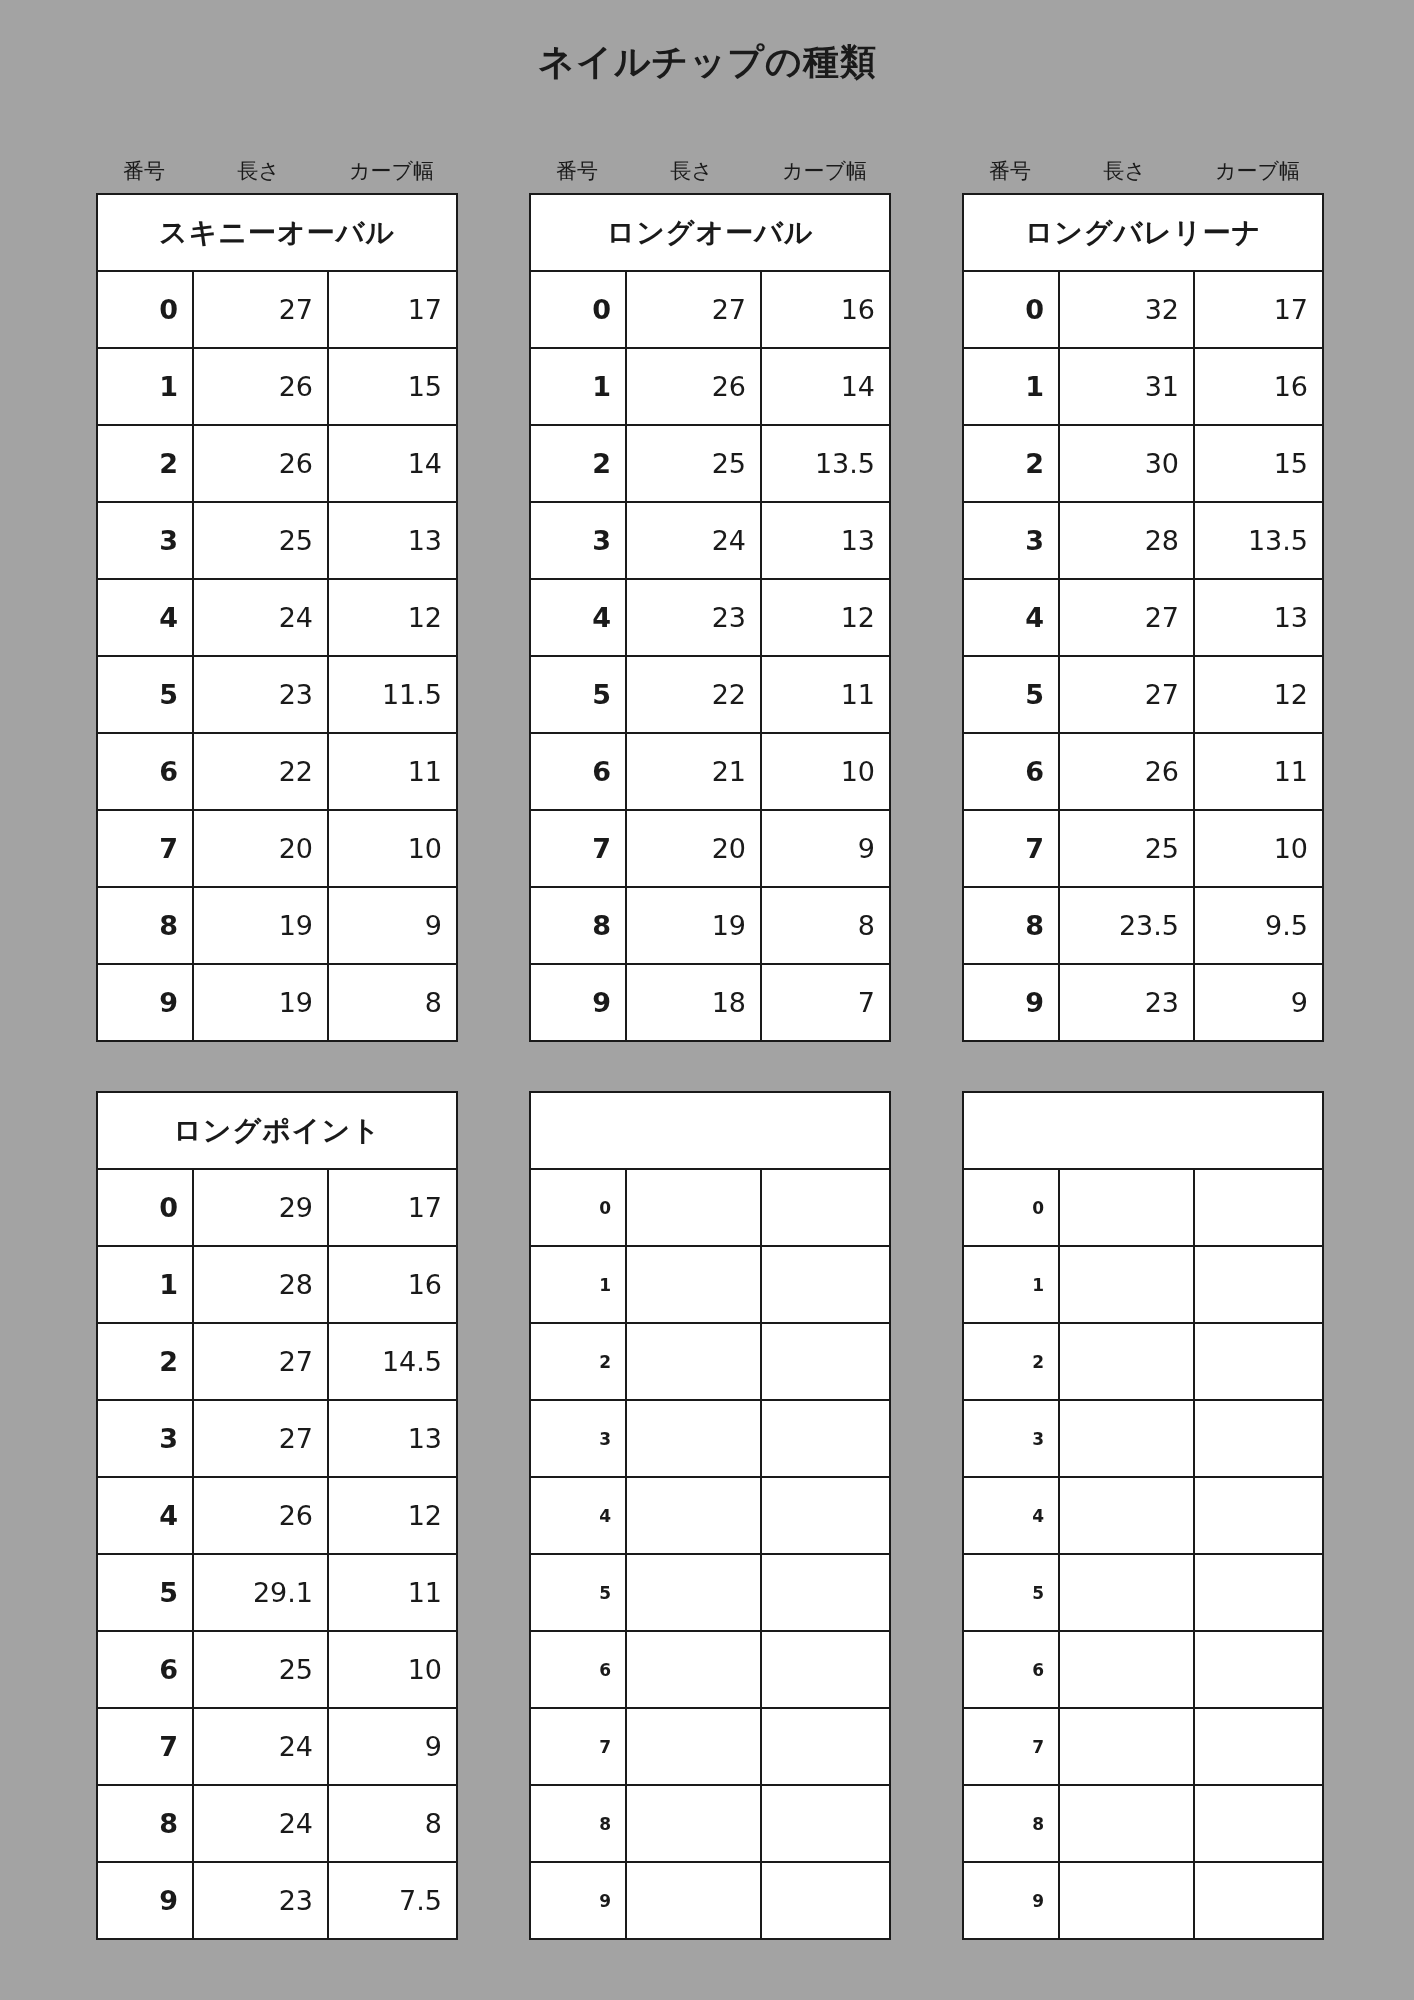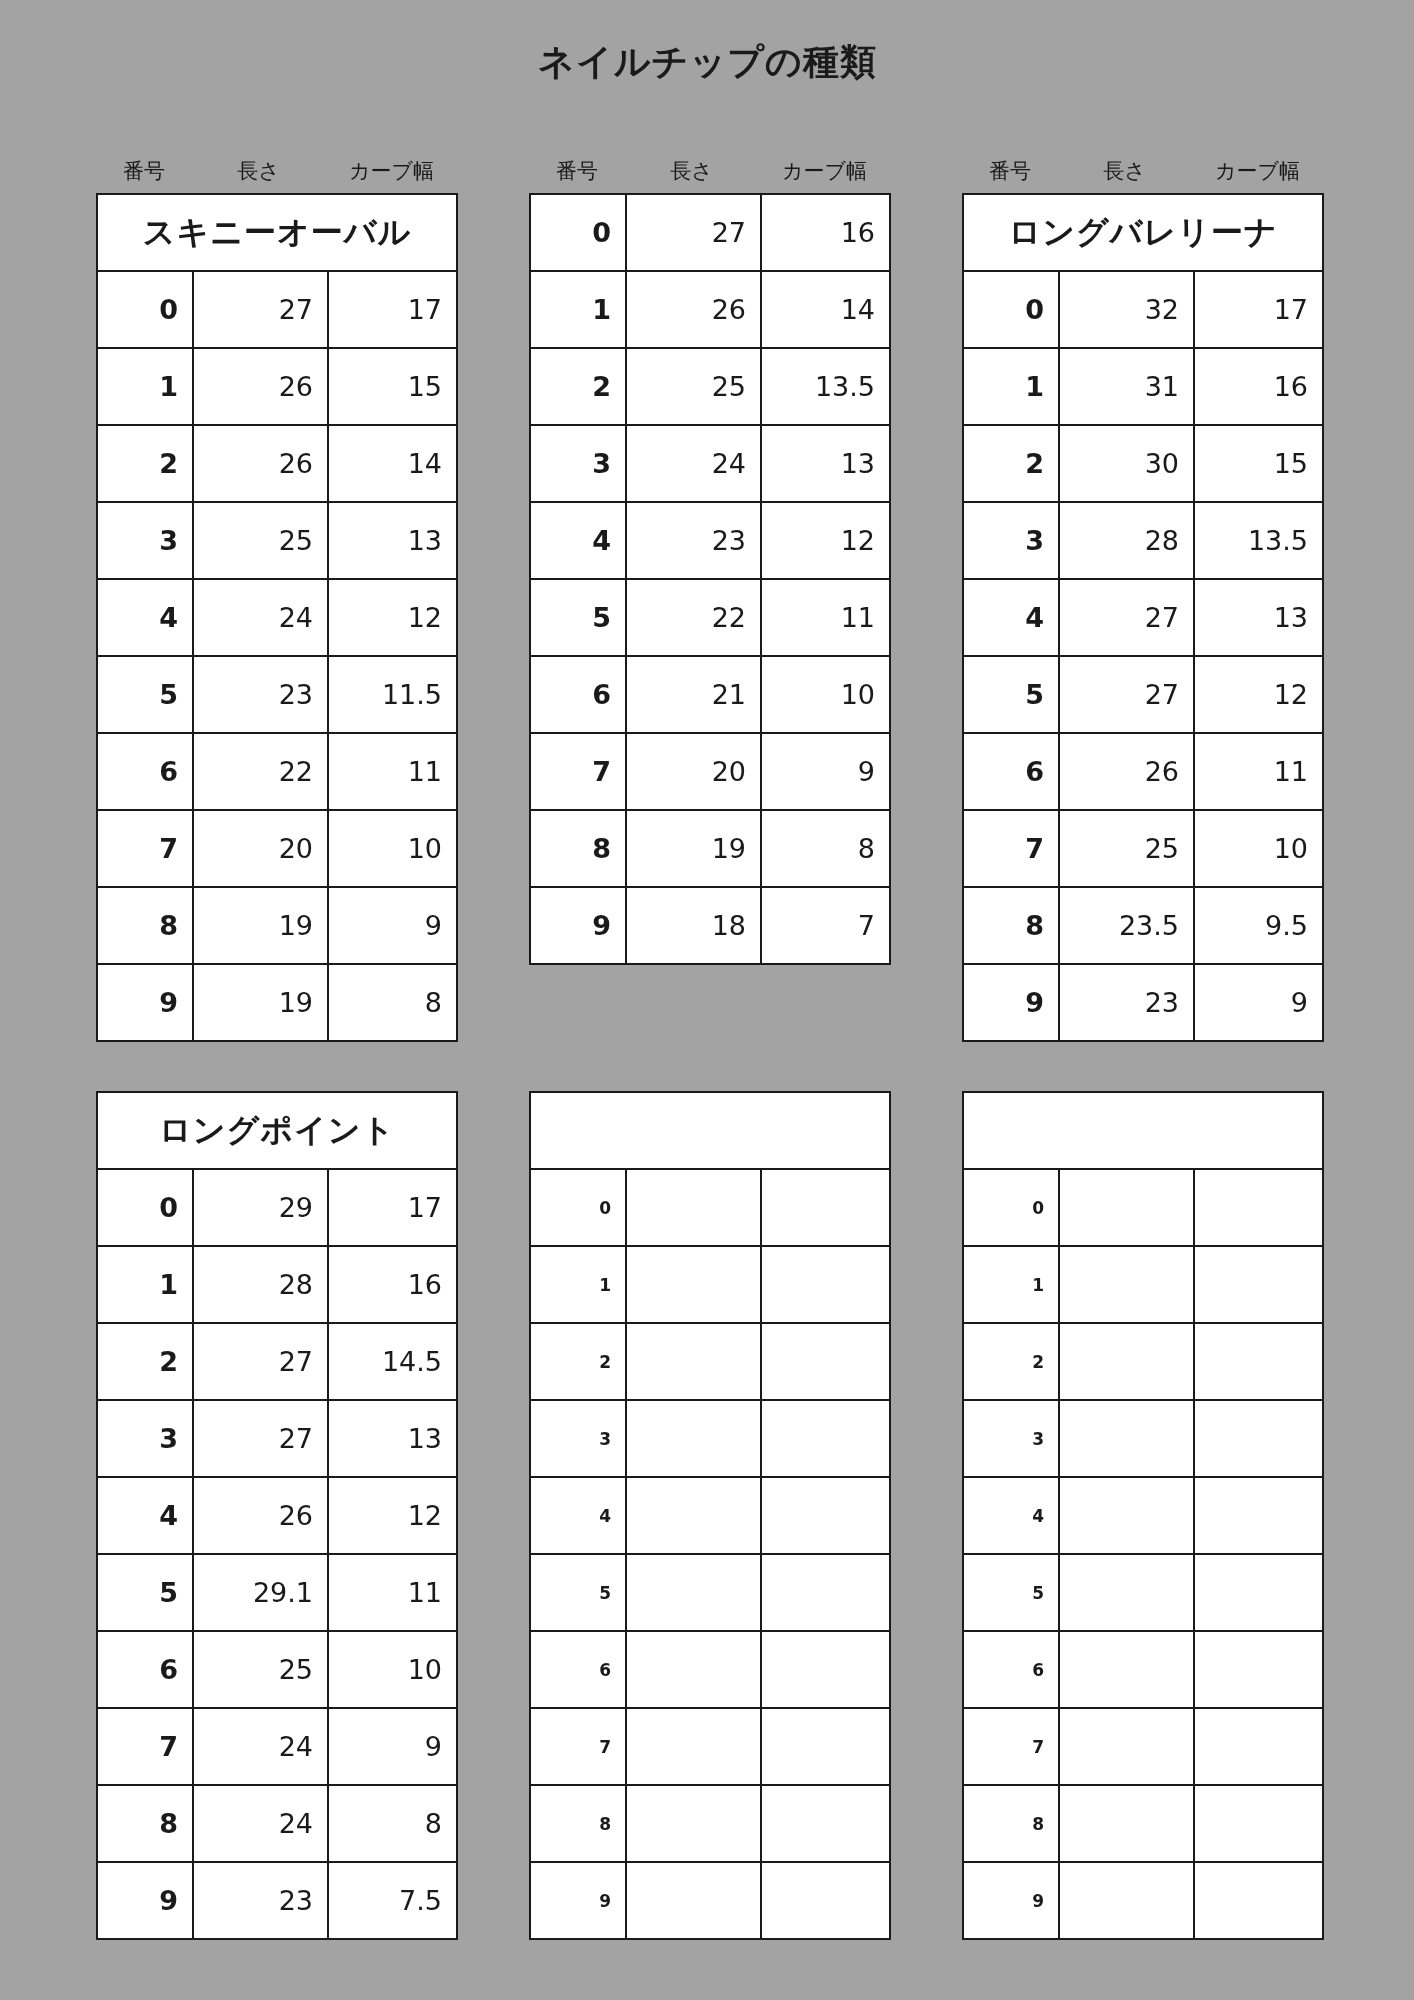--- a/index.html
+++ b/index.html
@@ -51,21 +51,21 @@
     border: 2px solid #1a1a1a;
     background: #ffffff;
     box-sizing: border-box;
   }
   .title-row {
     height: 75px;
     border-bottom: 2px solid #1a1a1a;
     display: flex;
     align-items: center;
     justify-content: center;
-    font-size: 32px;
+    font-size: 28px;
     font-weight: bold;
     letter-spacing: 1px;
   }
   .trow {
     display: flex;
     height: 75px;
     border-bottom: 2px solid #1a1a1a;
   }
   .tbody .trow:last-child { border-bottom: none; }
   .cell {
@@ -162,20 +162,21 @@
       </div>
     </div>
 
     <div class="col">
       <div class="colheads">
         <span class="ch c-num">番号</span>
         <span class="ch c-len">長さ</span>
         <span class="ch c-cur">カーブ幅</span>
       </div>
       <div class="table">
+        <div class="title-row">ロングオーバル</div>
         <div class="tbody">
             <div class="trow">
               <div class="cell num">0</div>
               <div class="cell length">27</div>
               <div class="cell curve">16</div>
             </div>
             <div class="trow">
               <div class="cell num">1</div>
               <div class="cell length">26</div>
               <div class="cell curve">14</div>

